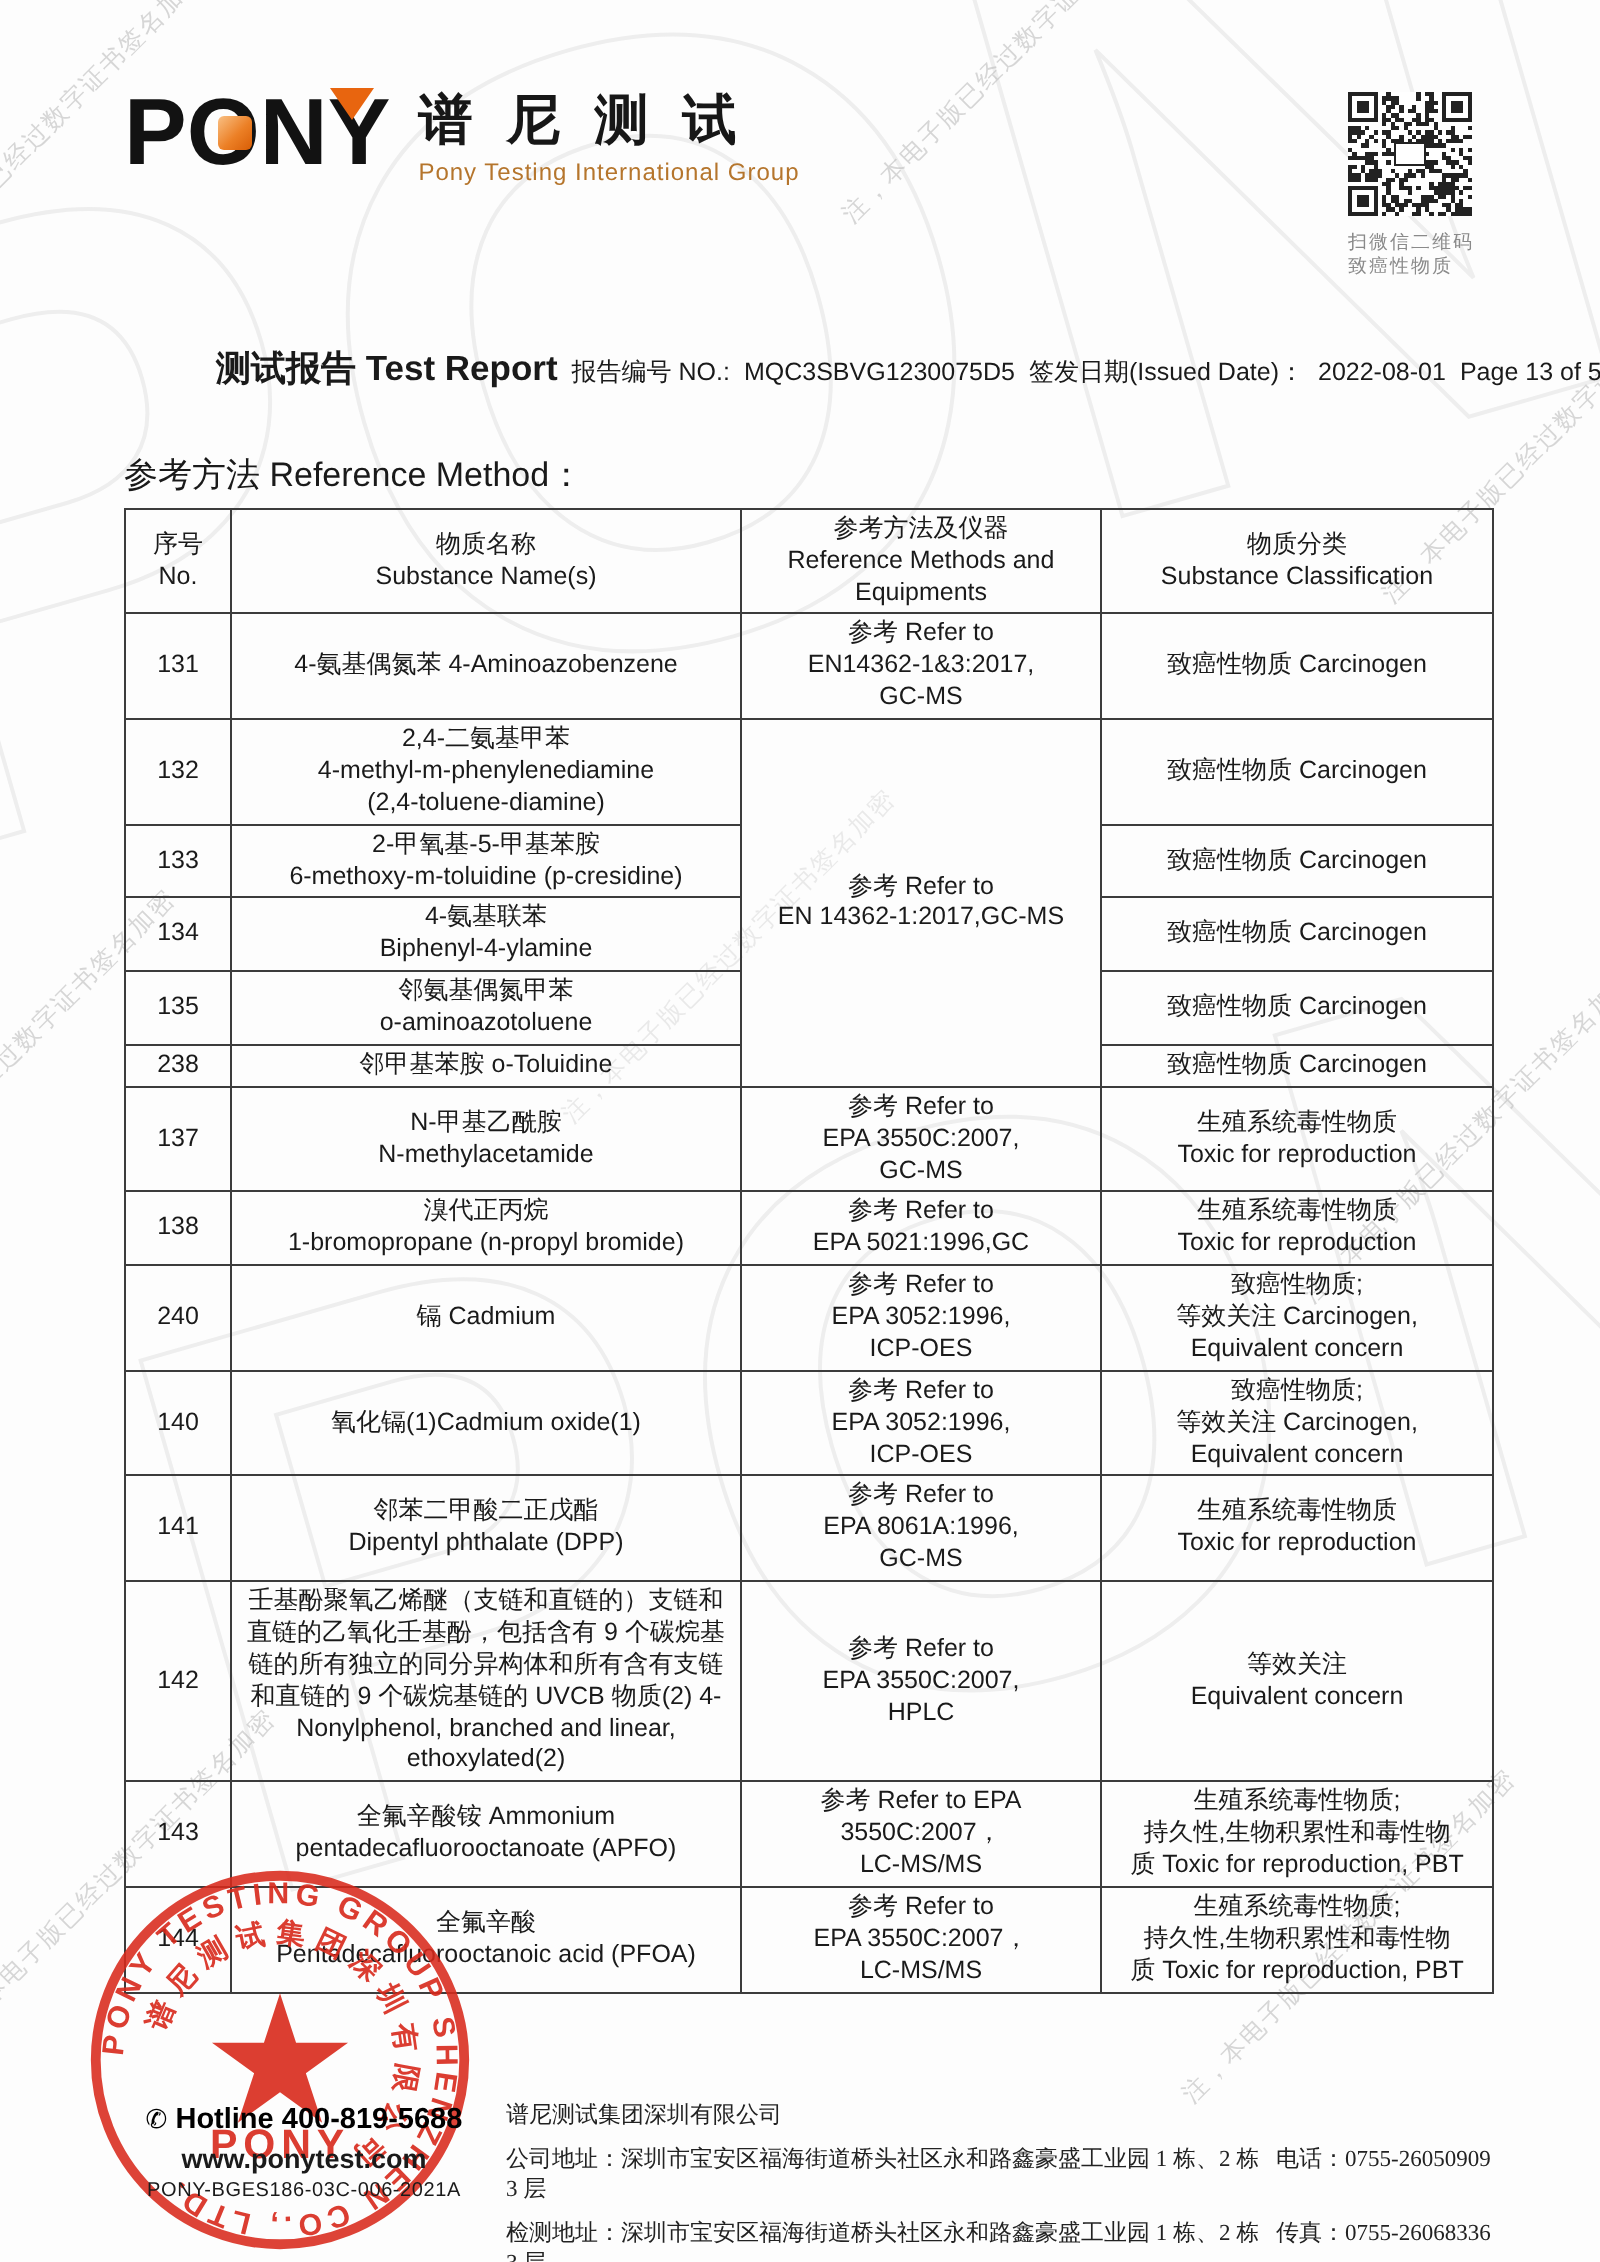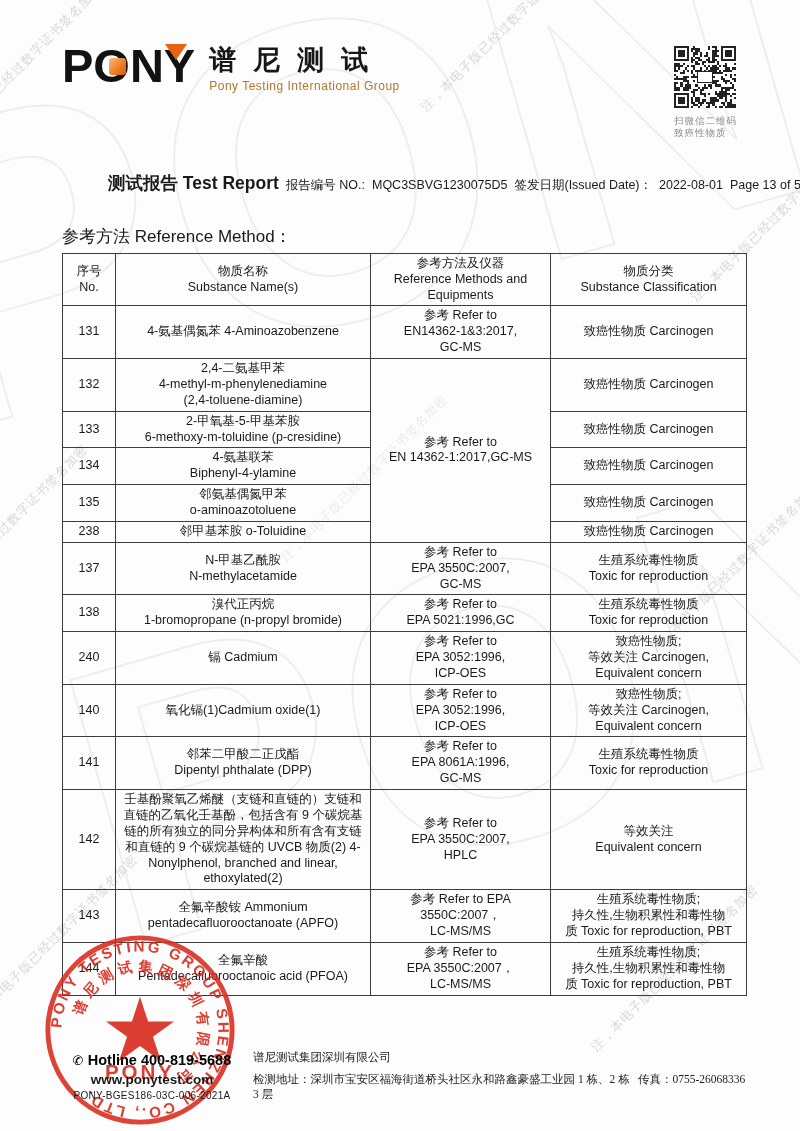--- a/index.html
+++ b/index.html
@@ -597,18 +597,22 @@
       <span>Hotline</span>
       <span>400-819-5688</span>
     </div>
     <div class="hotline-2">www.ponytest.com</div>
     <div class="hotline-3">PONY-BGES186-03C-006-2021A</div>
   </div>
 
   <div class="company-block">
     <div class="company-name">谱尼测试集团深圳有限公司</div>
     <div class="company-row">
+      <span class="addr">公司地址：深圳市宝安区福海街道桥头社区永和路鑫豪盛工业园 1 栋、2 栋 3 层</span>
+      <span>电话：0755-26050909</span>
+    </div>
+    <div class="company-row">
       <span class="addr">检测地址：深圳市宝安区福海街道桥头社区永和路鑫豪盛工业园 1 栋、2 栋 3 层</span>
       <span>传真：0755-26068336</span>
     </div>
   </div>
 
 </div>
 
 </body></html>

